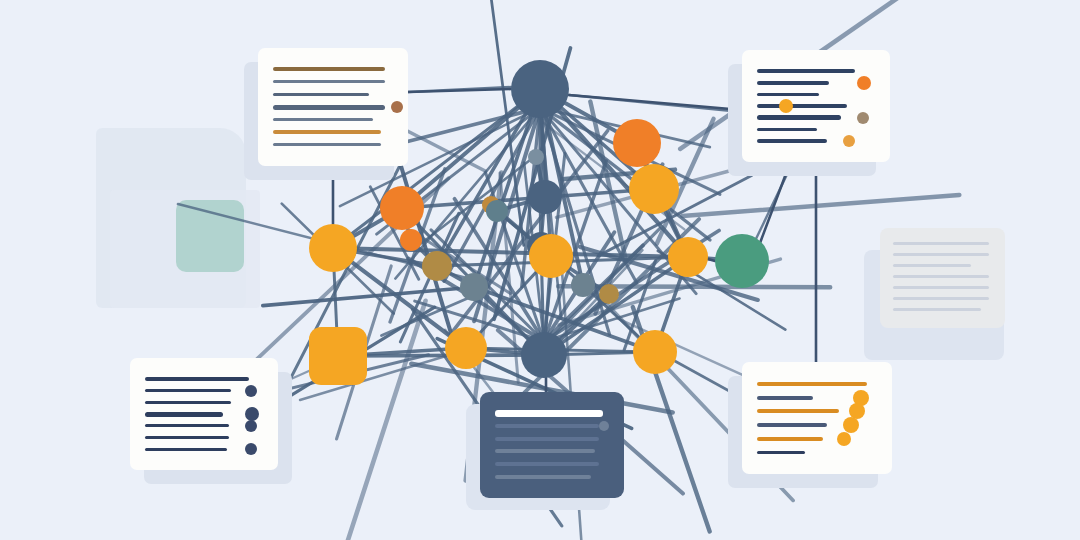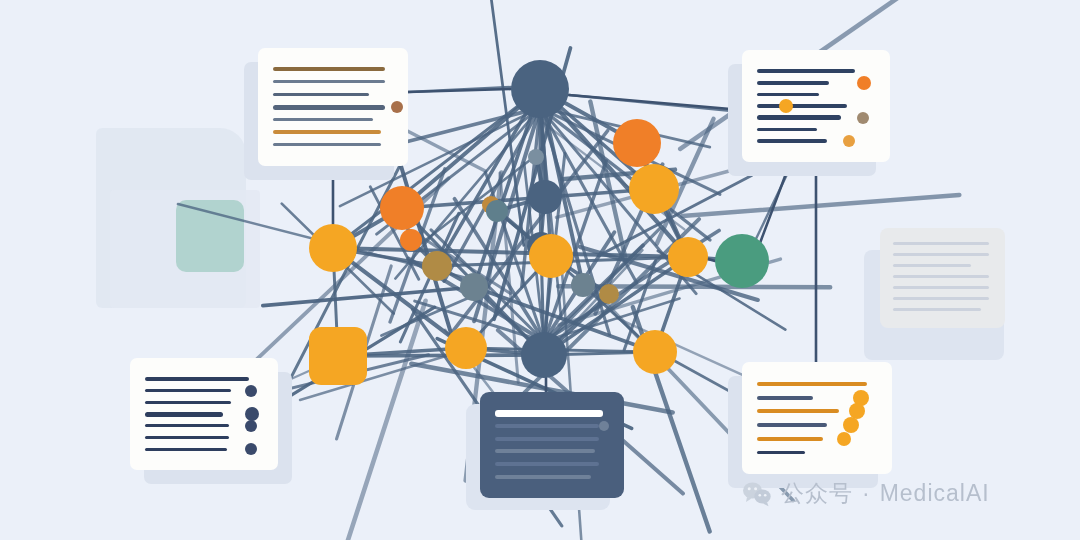--- a/index.html
+++ b/index.html
@@ -312,29 +312,14 @@
   <div class="card" id="card-dark">
       <div class="row" style="left: 15px; top: 17.8333px; width: 108px; height: 7px; background: rgb(255, 255, 255);"></div>
       <div class="row" style="left: 15px; top: 32px; width: 104px; height: 4px; background: rgb(94, 114, 146);"></div>
       <div class="dot" style="left: 119px; top: 29px; height: 10px; width: 10px; background: rgb(111, 129, 153);"></div>
       <div class="row" style="left: 15px; top: 44.6667px; width: 104px; height: 4px; background: rgb(94, 114, 146);"></div>
       <div class="row" style="left: 15px; top: 57.3333px; width: 100px; height: 4px; background: rgb(111, 129, 153);"></div>
       <div class="row" style="left: 15px; top: 70px; width: 104px; height: 4px; background: rgb(94, 114, 146);"></div>
       <div class="row" style="left: 15px; top: 82.6667px; width: 96px; height: 4px; background: rgb(111, 129, 153);"></div>
     </div>
 
-  <div id="watermark">
-    <svg id="wechat-icon" width="30" height="26" viewBox="0 0 30 26">
-      <ellipse cx="10.5" cy="9.5" rx="9.5" ry="8" fill="#cbd3de"></ellipse>
-      <path d="M5 16 L4 21 L9.5 17.6 Z" fill="#cbd3de"></path>
-      <circle cx="7.2" cy="7.8" r="1.5" fill="#eef2f8"></circle>
-      <circle cx="13.6" cy="7.8" r="1.5" fill="#eef2f8"></circle>
-      <ellipse cx="20.5" cy="15.5" rx="8.2" ry="7" fill="#c3ccd9"></ellipse>
-      <path d="M25 21 L26.5 25.2 L21 22.5 Z" fill="#c3ccd9"></path>
-      <circle cx="17.8" cy="14.2" r="1.3" fill="#eef2f8"></circle>
-      <circle cx="23.2" cy="14.2" r="1.3" fill="#eef2f8"></circle>
-    </svg>
-    <span class="wm-text">公众号</span>
-    <span class="wm-text">·</span>
-    <span class="wm-text">MedicalAI</span>
-  </div>
 
 </div>
 
 </body></html>

